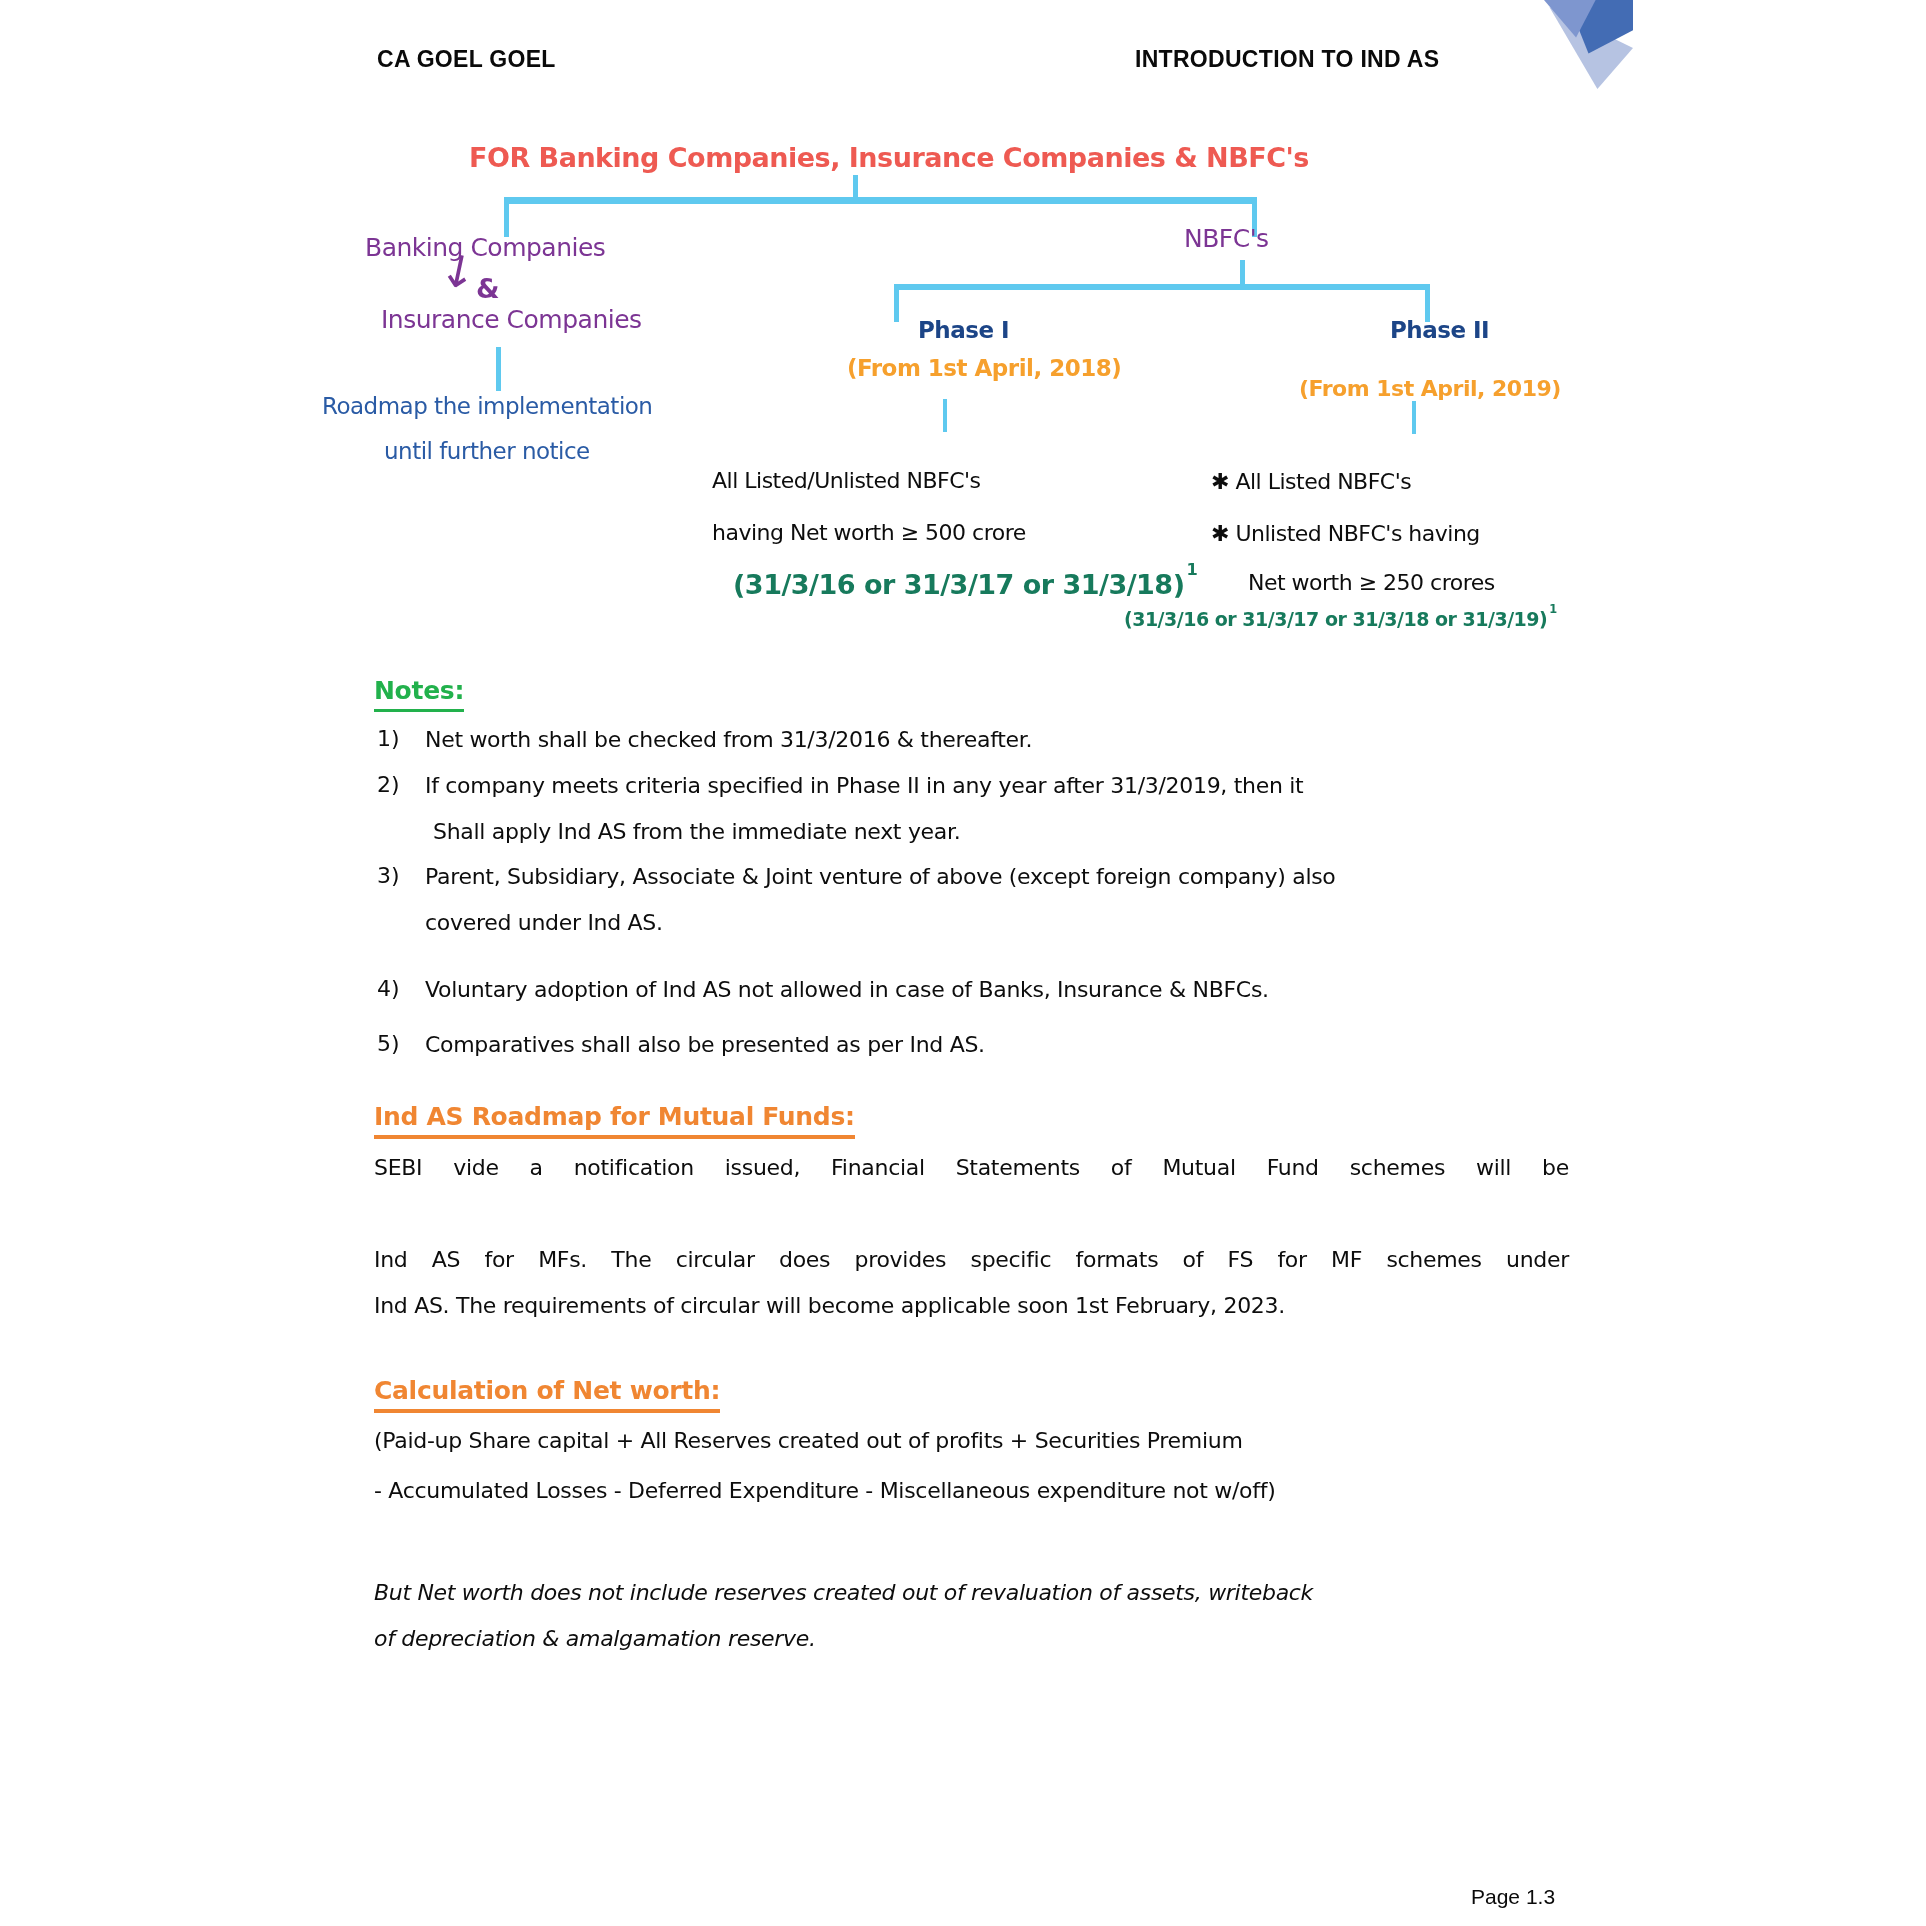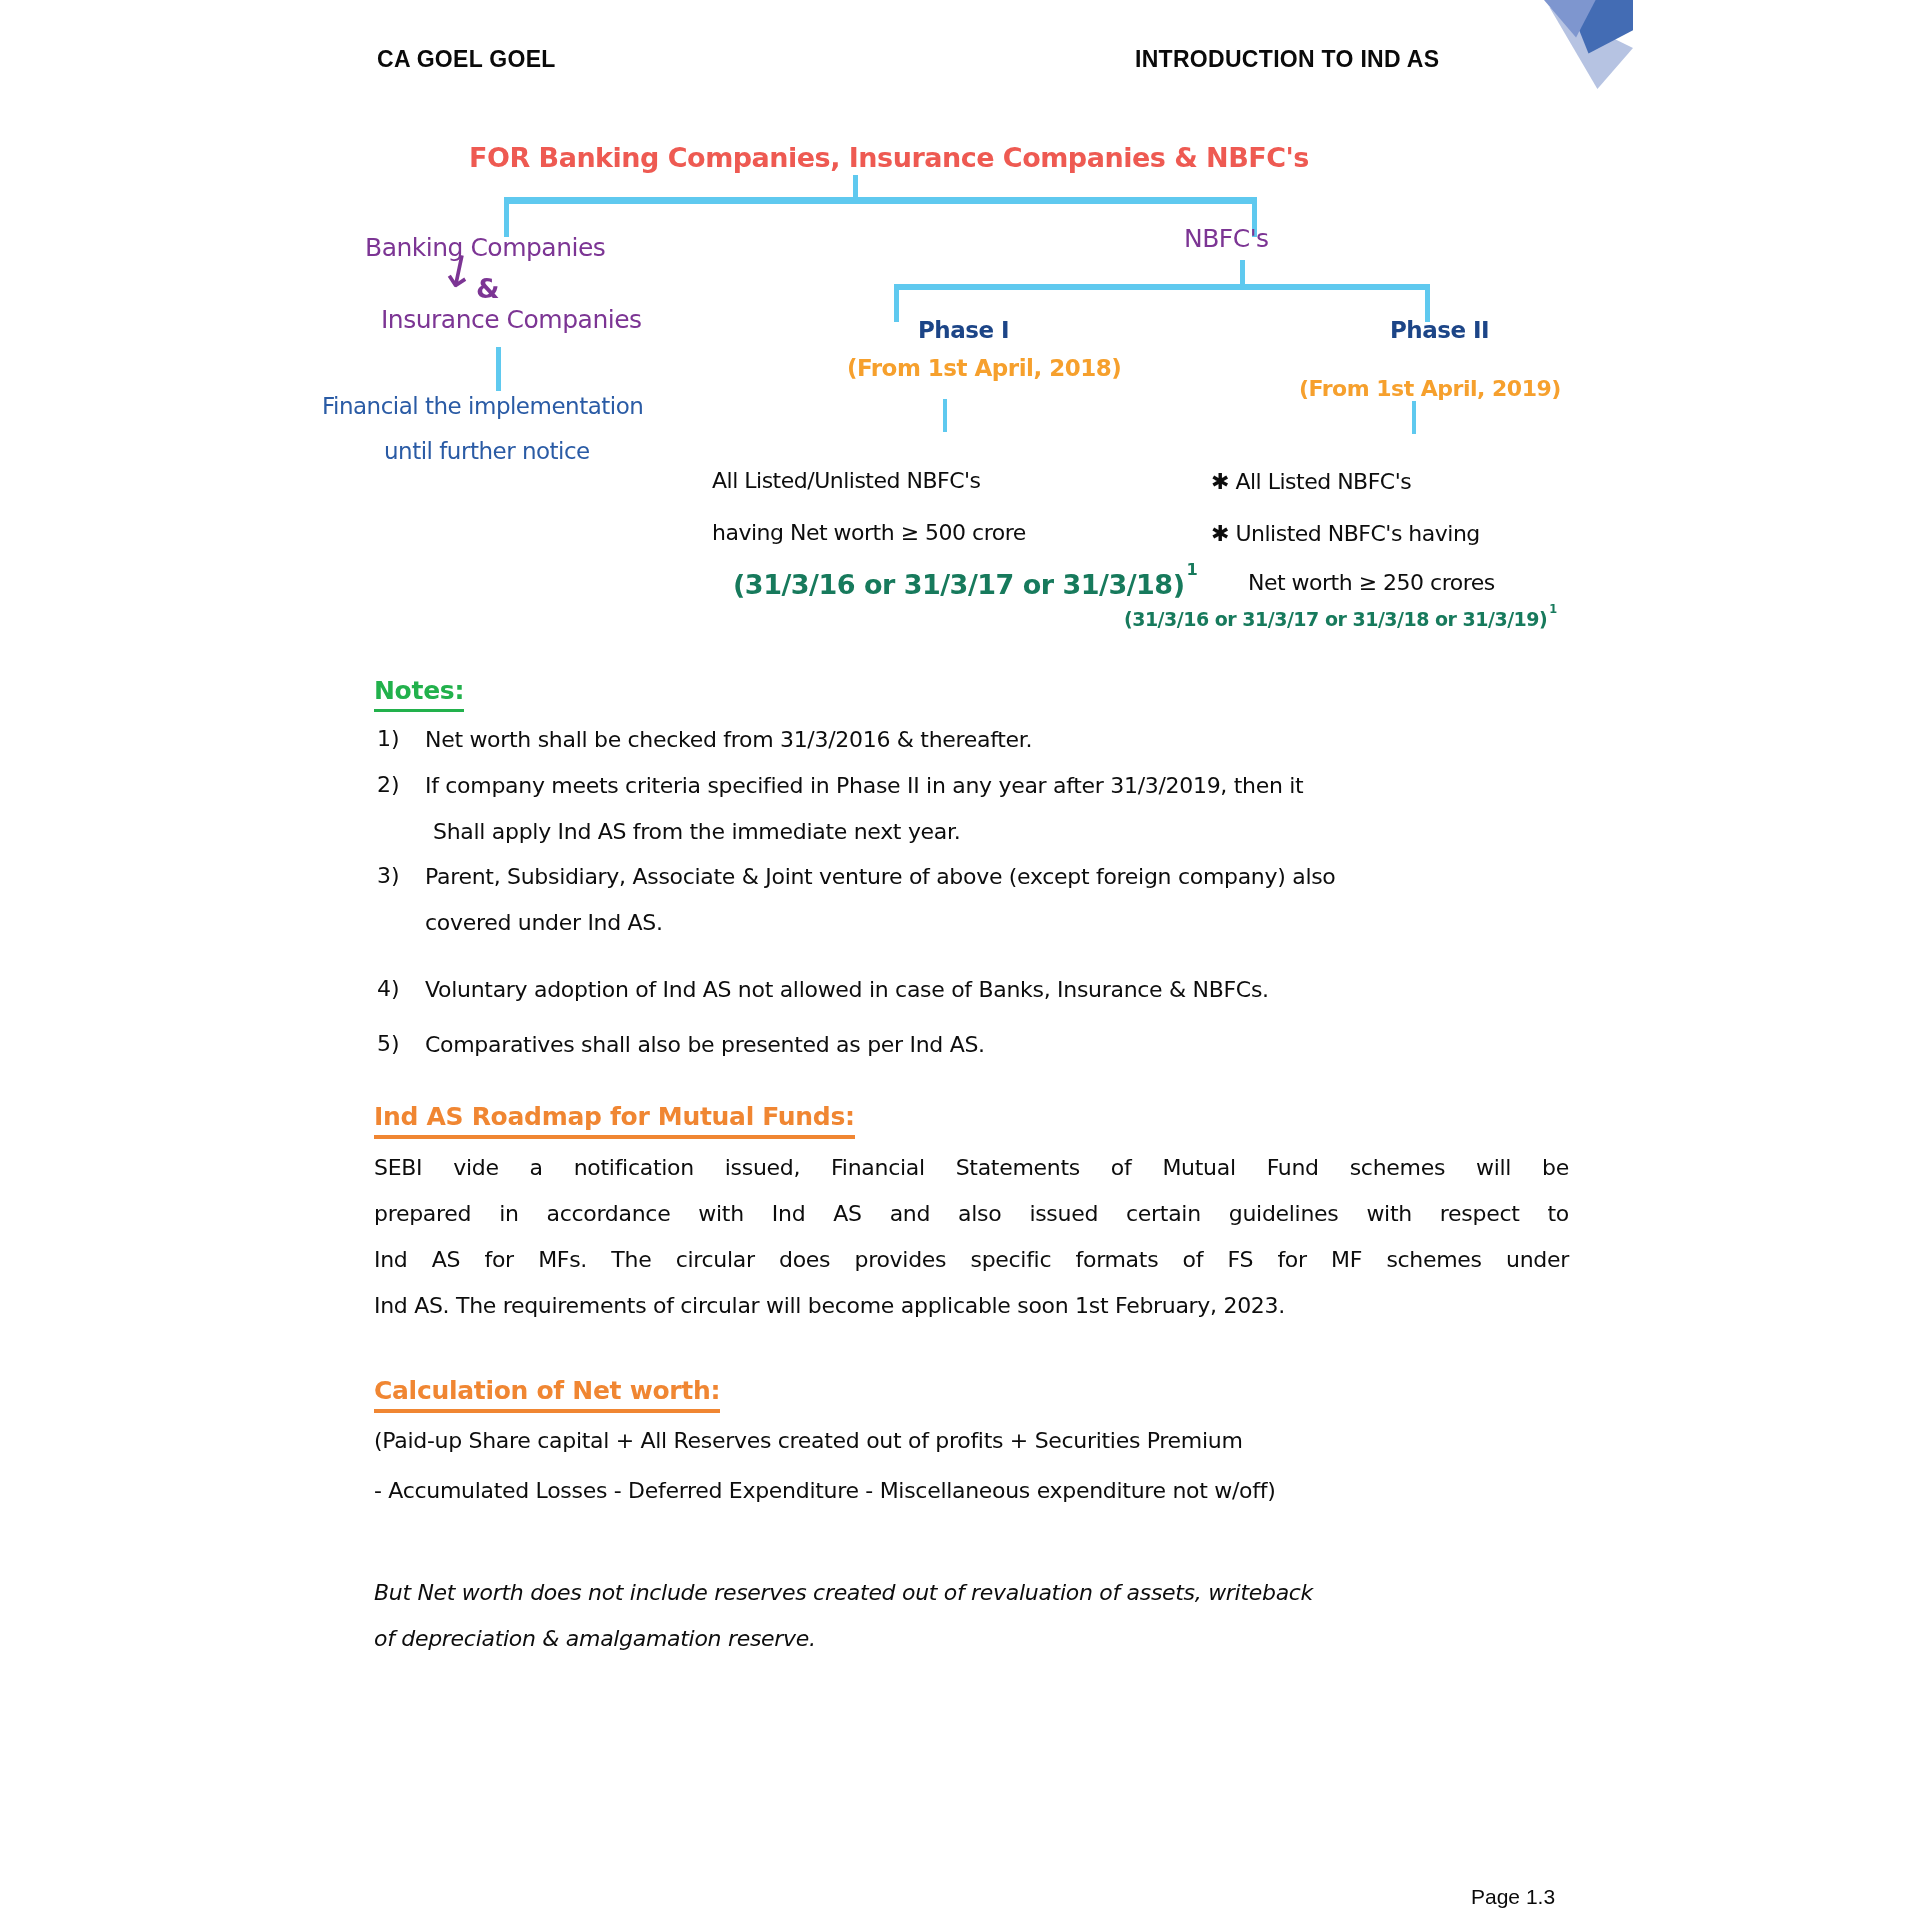--- a/index.html
+++ b/index.html
@@ -55,21 +55,21 @@
   <div class="ln" style="left:853px;top:175px;width:4.5px;height:23px;"></div>
   <div class="ln" style="left:504px;top:197px;width:753px;height:6.5px;"></div>
   <div class="ln" style="left:504px;top:197px;width:4.5px;height:40px;"></div>
   <div class="ln" style="left:1252px;top:197px;width:4.5px;height:40px;"></div>
 
   <div class="abs hw purple" style="left:365px;top:235px;font-size:25px;">Banking Companies</div>
   <div class="abs hw purple" style="left:440px;top:250px;font-size:44px;transform:rotate(12deg);">↓</div>
   <div class="abs hw purple" style="left:476px;top:275px;font-size:27px;font-weight:bold;">&amp;</div>
   <div class="abs hw purple" style="left:381px;top:307px;font-size:25px;">Insurance Companies</div>
   <div class="ln" style="left:496px;top:347px;width:4.5px;height:44px;"></div>
-  <div class="abs hw mblue" style="left:322px;top:395px;font-size:23px;">Financial the implementation</div>
+  <div class="abs hw mblue" style="left:322px;top:395px;font-size:23px;">Roadmap the implementation</div>
   <div class="abs hw mblue" style="left:384px;top:440px;font-size:23px;">until further notice</div>
 
   <div class="abs hw purple" style="left:1184px;top:226px;font-size:25px;">NBFC's</div>
   <div class="ln" style="left:1240px;top:260px;width:4.5px;height:26px;"></div>
   <div class="ln" style="left:894px;top:284px;width:536px;height:6px;"></div>
   <div class="ln" style="left:894px;top:284px;width:4.5px;height:38px;"></div>
   <div class="ln" style="left:1425px;top:284px;width:4.5px;height:38px;"></div>
 
   <div class="abs hw navy" style="left:918px;top:319px;font-size:23px;">Phase I</div>
   <div class="abs hw orange-hw" style="left:817px;top:357px;font-size:23px;">(From 1st April, 2018)</div>
@@ -100,21 +100,20 @@
   <div class="body-line" style="left:425px;top:909px;">covered under Ind AS.</div>
 
   <div class="num" style="left:377px;top:976px;">4)</div>
   <div class="body-line" style="left:425px;top:976px;">Voluntary adoption of Ind AS not allowed in case of Banks, Insurance &amp; NBFCs.</div>
 
   <div class="num" style="left:377px;top:1031px;">5)</div>
   <div class="body-line" style="left:425px;top:1031px;">Comparatives shall also be presented as per Ind AS.</div>
 
   <div class="sec-head orange-head" style="left:374px;top:1104px;">Ind AS Roadmap for Mutual Funds:</div>
   <div class="body-line just" style="left:374px;top:1154px;">SEBI vide a notification issued, Financial Statements of Mutual Fund schemes will be</div>
-  <div class="body-line just" style="left:374px;top:1200px;">prepared in accordance with Ind AS and also issued certain guidelines with respect to</div>
   <div class="body-line just" style="left:374px;top:1246px;">Ind AS for MFs. The circular does provides specific formats of FS for MF schemes under</div>
   <div class="body-line" style="left:374px;top:1292px;">Ind AS. The requirements of circular will become applicable soon 1st February, 2023.</div>
 
   <div class="sec-head orange-head" style="left:374px;top:1378px;">Calculation of Net worth:</div>
   <div class="body-line" style="left:374px;top:1427px;">(Paid-up Share capital + All Reserves created out of profits + Securities Premium</div>
   <div class="body-line" style="left:374px;top:1477px;">- Accumulated Losses - Deferred Expenditure - Miscellaneous expenditure not w/off)</div>
 
   <div class="body-line italic-line" style="left:374px;top:1579px;">But Net worth does not include reserves created out of revaluation of assets, writeback</div>
   <div class="body-line italic-line" style="left:374px;top:1625px;">of depreciation &amp; amalgamation reserve.</div>
 

